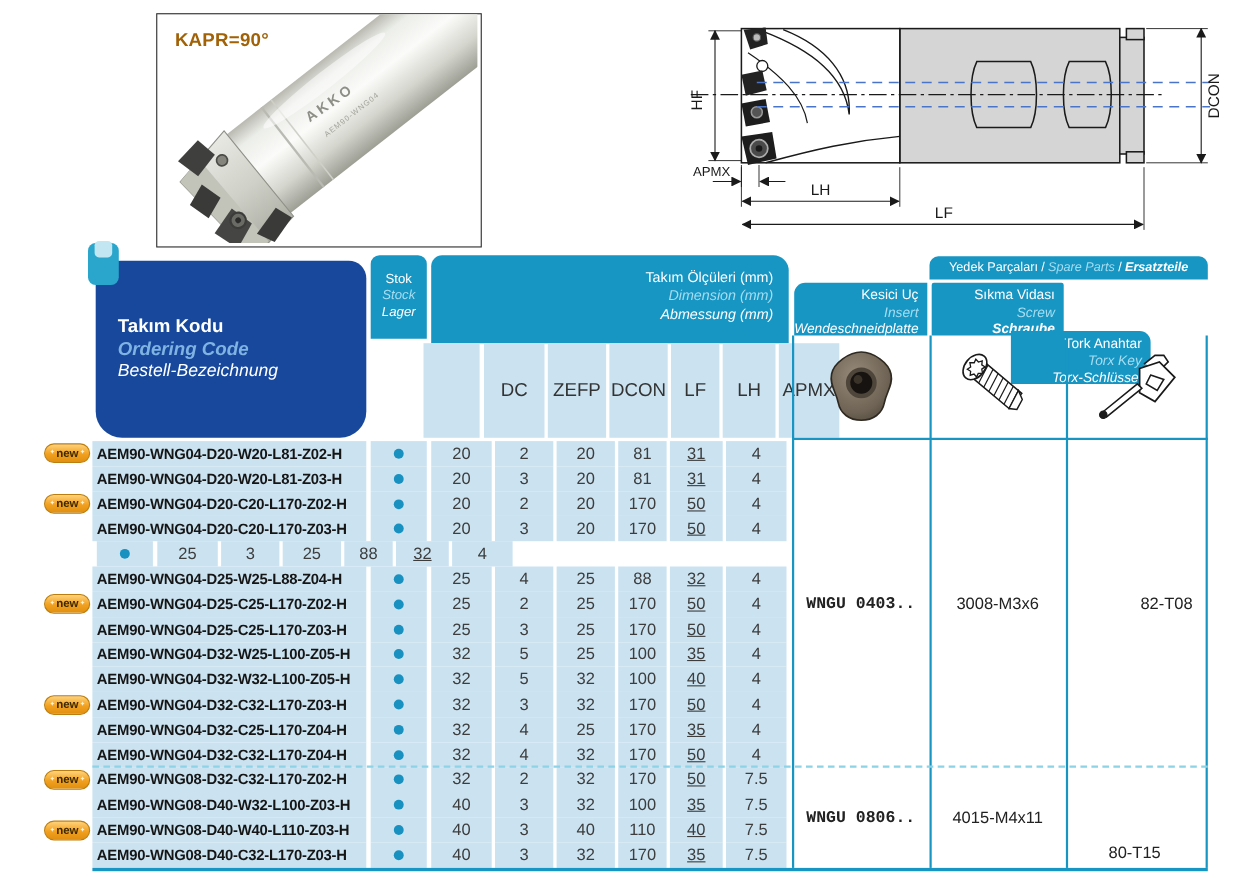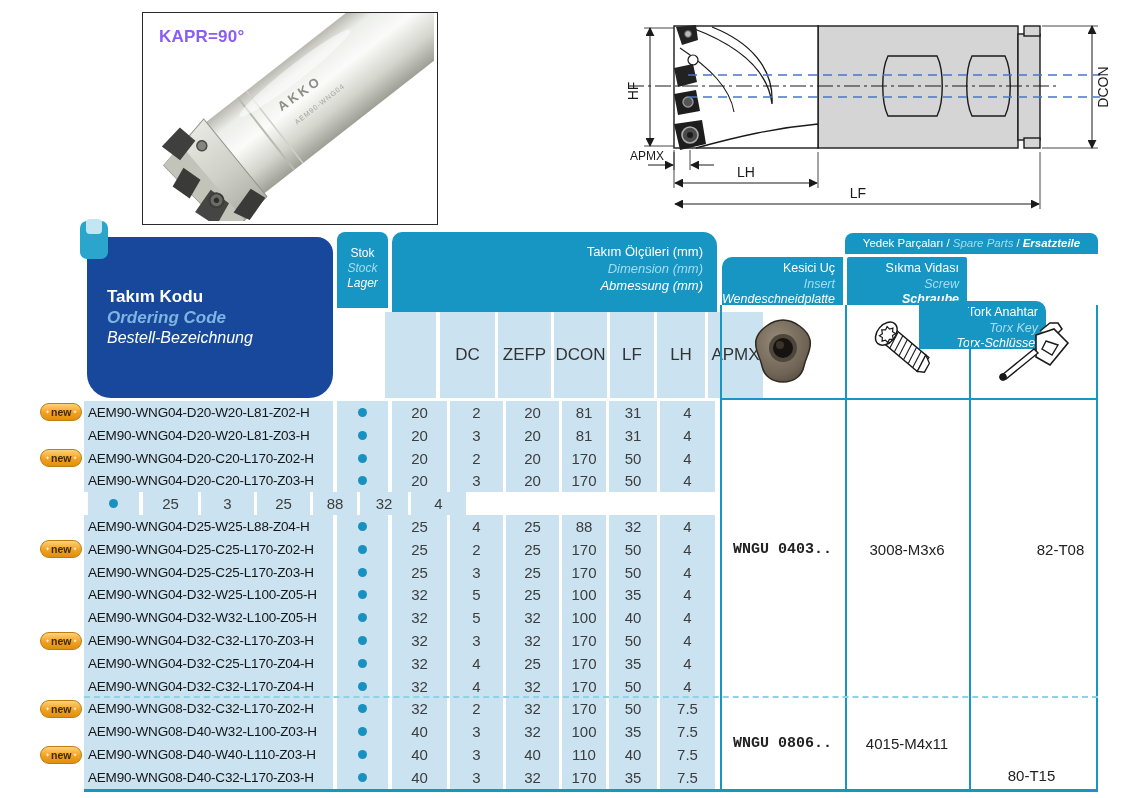--- a/index.html
+++ b/index.html
@@ -2,21 +2,21 @@
 <html><head>
 <meta charset="utf-8">
 <style>
   html,body{margin:0;padding:0;background:#fff;}
   body{width:1127px;height:798px;position:relative;overflow:hidden;
        font-family:"Liberation Sans","DejaVu Sans",sans-serif;-webkit-font-smoothing:antialiased;}
   .abs{position:absolute;}
 
   
   .photo-box{left:142px;top:12px;width:294px;height:211px;border:1.5px solid #2a2a2a;background:#fff;}
-  .kapr{position:absolute;left:16px;top:14px;font-size:17px;font-weight:bold;color:#8b5cf6;letter-spacing:.2px;}
+  .kapr{position:absolute;left:16px;top:14px;font-size:17px;font-weight:bold;color:#a16207;letter-spacing:.2px;}
 
   
   .teal{background:#1795c3;}
   .corner-icon{left:80px;top:221px;width:28px;height:38px;background:#2aa6cc;border-radius:7px;z-index:3;}
   .corner-icon .inner{position:absolute;left:6px;top:-2px;width:16px;height:15px;background:#c2e7f2;border-radius:4px;}
 
   .code-head{left:87px;top:237px;width:246px;height:161px;background:#17489c;border-radius:16px 16px 24px 24px;color:#fff;z-index:2;}
   .code-head .pad{padding:50px 0 0 20px;line-height:1.22;}
   .ch-tr{font-size:17px;font-weight:bold;}
   .ch-en{font-size:17px;font-weight:bold;font-style:italic;color:#7fb3e2;}
@@ -44,29 +44,29 @@
   .vline{width:2px;background:#1795c3;top:305px;height:484px;}
   .hline-img{left:720px;top:398px;width:378px;height:2px;background:#1795c3;}
   .bottom-bar{left:84px;top:789px;width:1014px;height:3px;background:#1795c3;}
   .dash-div{left:84px;top:696px;width:1014px;border-top:2px dashed #8ed2e6;}
 
   
   #rows{left:40px;top:401px;}
   .trow{display:flex;height:22.82px;align-items:center;}
   .cell{background:#cbe3f1;height:100%;display:flex;align-items:center;justify-content:center;box-sizing:border-box;}
   .badge-slot{width:44px;height:100%;display:flex;align-items:center;justify-content:flex-start;background:#fff;}
-  .code{width:249px;justify-content:flex-start;padding-left:4px;font-weight:normal;font-size:13.5px;color:#151515;letter-spacing:-.2px;white-space:nowrap;}
+  .code{width:249px;justify-content:flex-start;padding-left:4px;font-weight:bold;font-size:13.5px;color:#151515;letter-spacing:-.2px;white-space:nowrap;}
   .stok{width:51px;margin-left:4px;}
   .dot{width:9px;height:9px;border-radius:50%;background:#1890c0;}
   .num{font-size:15px;color:#3d3d3d;}
   .c0{width:55px;margin-left:4px;}
   .c1{width:53px;margin-left:3px;}
   .c2{width:53px;margin-left:3px;}
   .c3{width:44px;margin-left:3px;}
-  .c4{width:48px;margin-left:3px;}
+  .c4{width:48px;margin-left:3px;text-decoration:underline;}
   .c5{width:55px;margin-left:3px;}
 
   .newbadge{display:inline-flex;align-items:center;gap:1px;height:16px;padding:0 4px;border-radius:9px;
     background:linear-gradient(#ffd27a,#f2a01f 55%,#e08f10);border:1.5px solid #bc7e0e;
     font-size:10.5px;font-weight:bold;color:#3f2a00;line-height:16px;}
   .newbadge i{font-style:normal;font-size:6px;color:#fdf3d4;}
 
   
   .gcell{display:flex;align-items:center;justify-content:center;font-size:15px;color:#222;background:transparent;}
   .g-ins{font-weight:bold;font-family:Liberation Mono, monospace;}

